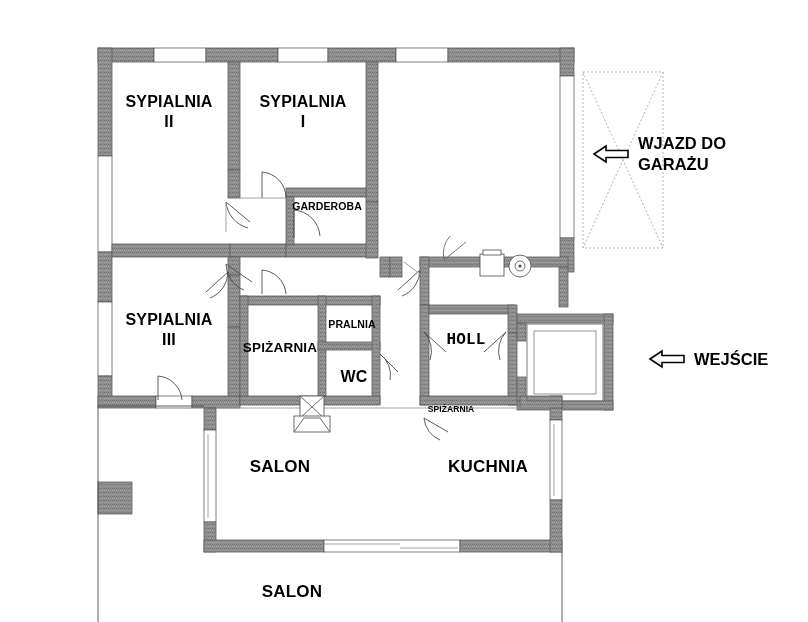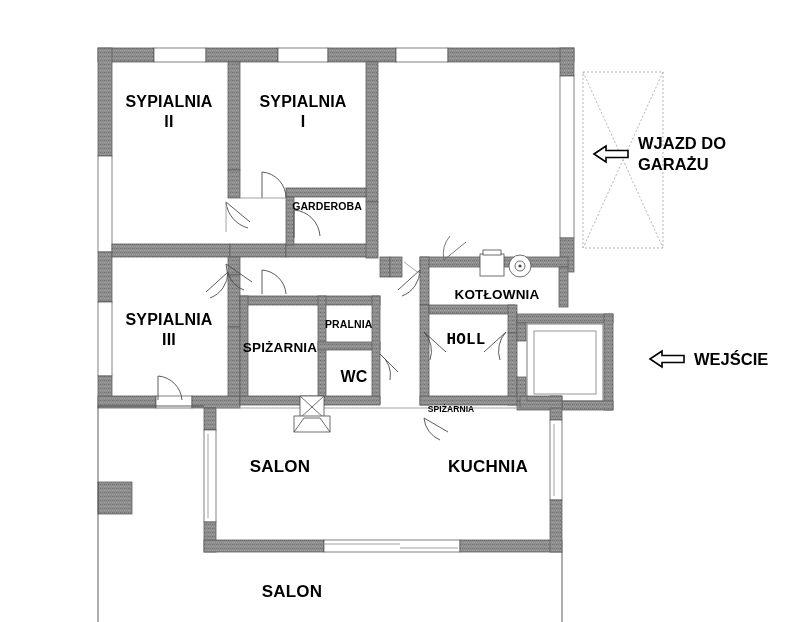--- a/index.html
+++ b/index.html
@@ -256,25 +256,24 @@
 I</div>
 
 
   <div class="room-label lbl-sm" style="left:288px; top:168px; width:78px;">GARDEROBA</div>
 
   <div class="room-label lbl-lg" style="left:104px; top:278px; width:130px;">SYPIALNIA
 III</div>
 
   <div class="room-label lbl-md" style="left:232px; top:308px; width:96px;">SPIŻARNIA</div>
 
-  <div class="room-label lbl-sm" style="left:325px; top:286px; width:36px;">PRALNIA</div>
+  <div class="room-label lbl-sm" style="left:325px; top:286px; width:54px;">PRALNIA</div>
 
   <div class="room-label lbl-lg" style="left:330px; top:335px; width:48px;">WC</div>
 
-  <div class="room-label lbl-md" style="left:430px; top:255px; width:134px;">KOTŁOWNIA</div>
 
   <div class="room-label lbl-lg" style="left:432px; top:299px; width:68px;font-family:Liberation Mono, monospace;">HOLL</div>
 
   <div class="room-label lbl-xs" style="left:423px; top:372px; width:56px;">SPIŻARNIA</div>
 
   <div class="room-label lbl-xl" style="left:238px; top:425px; width:84px;">SALON</div>
 
   <div class="room-label lbl-xl" style="left:432px; top:425px; width:112px;">KUCHNIA</div>
 
   <div class="room-label lbl-xl" style="left:251px; top:550px; width:82px;">SALON</div>

